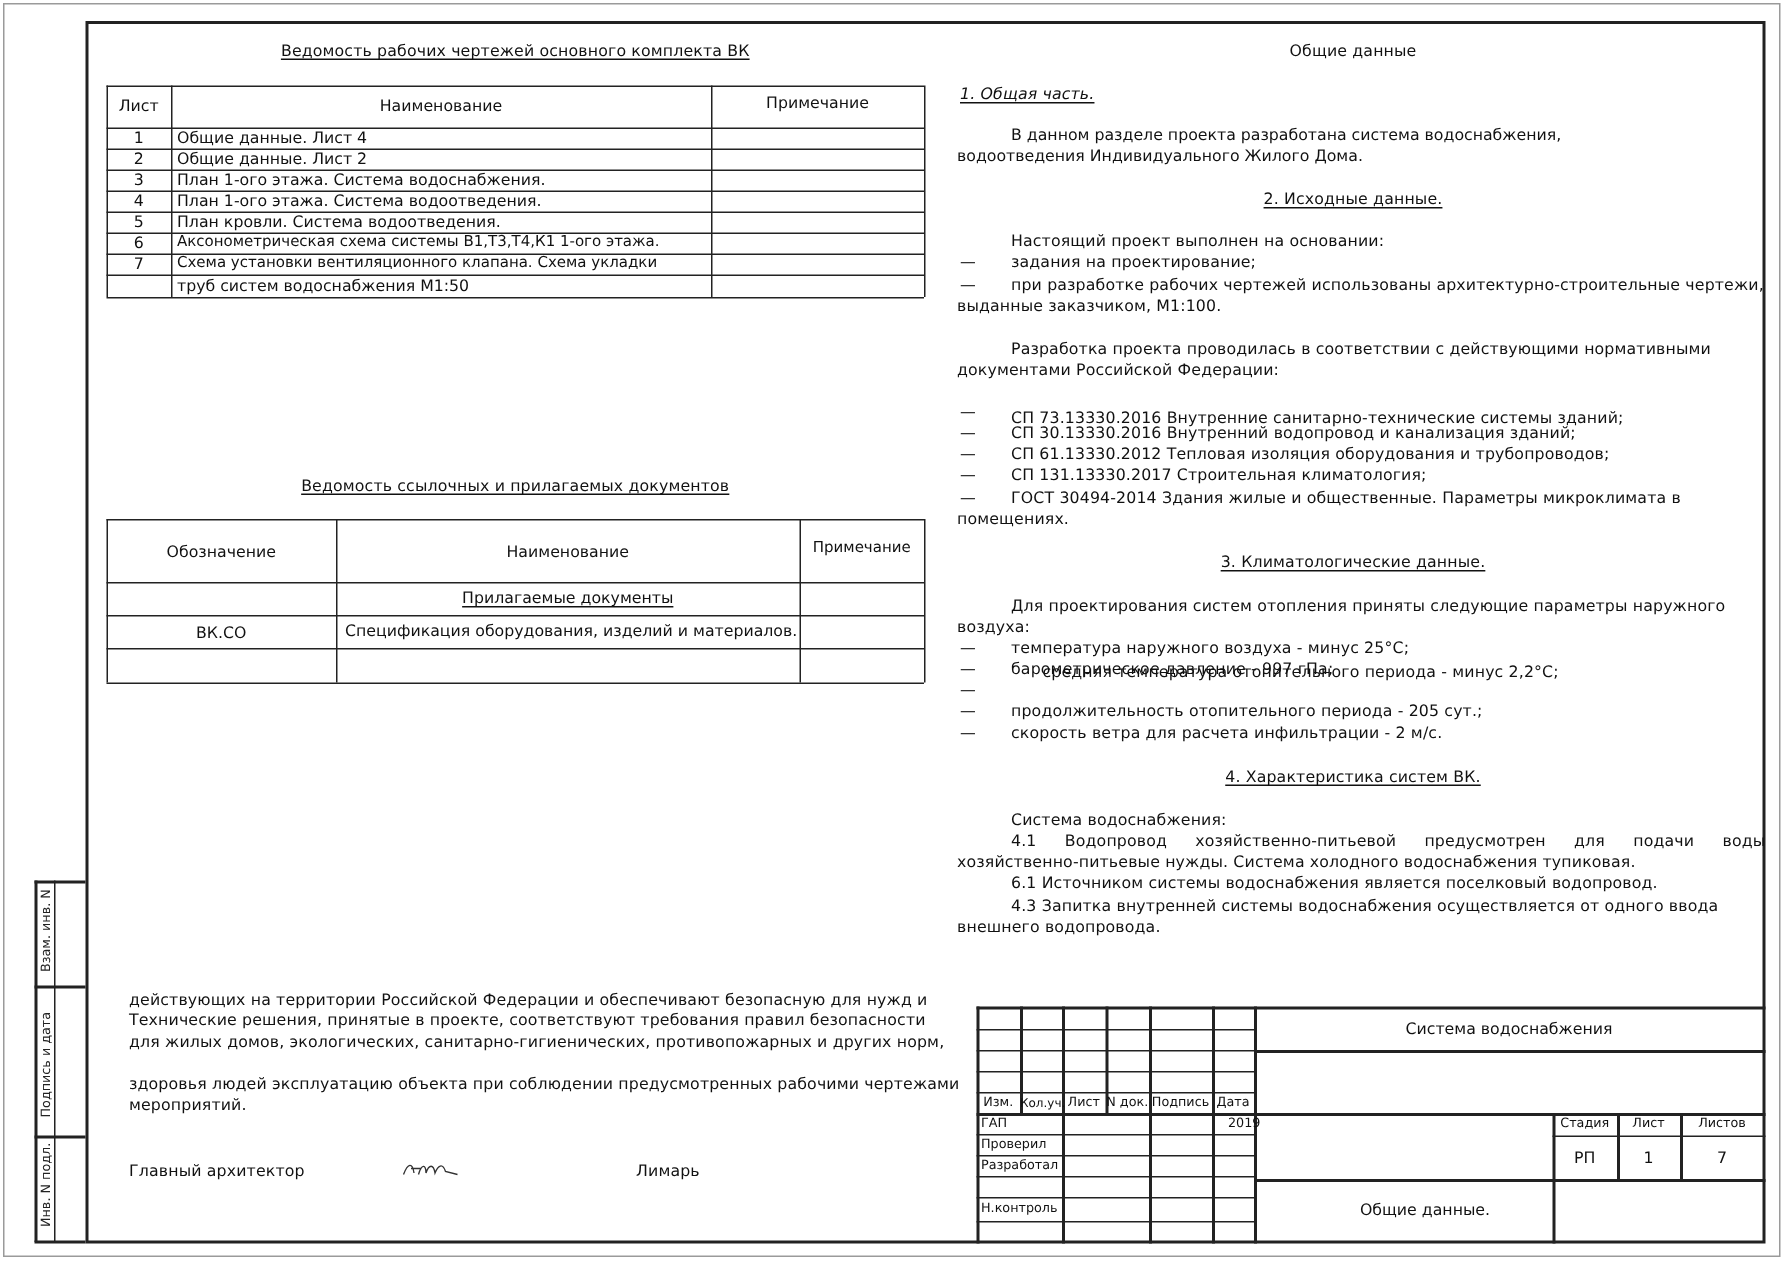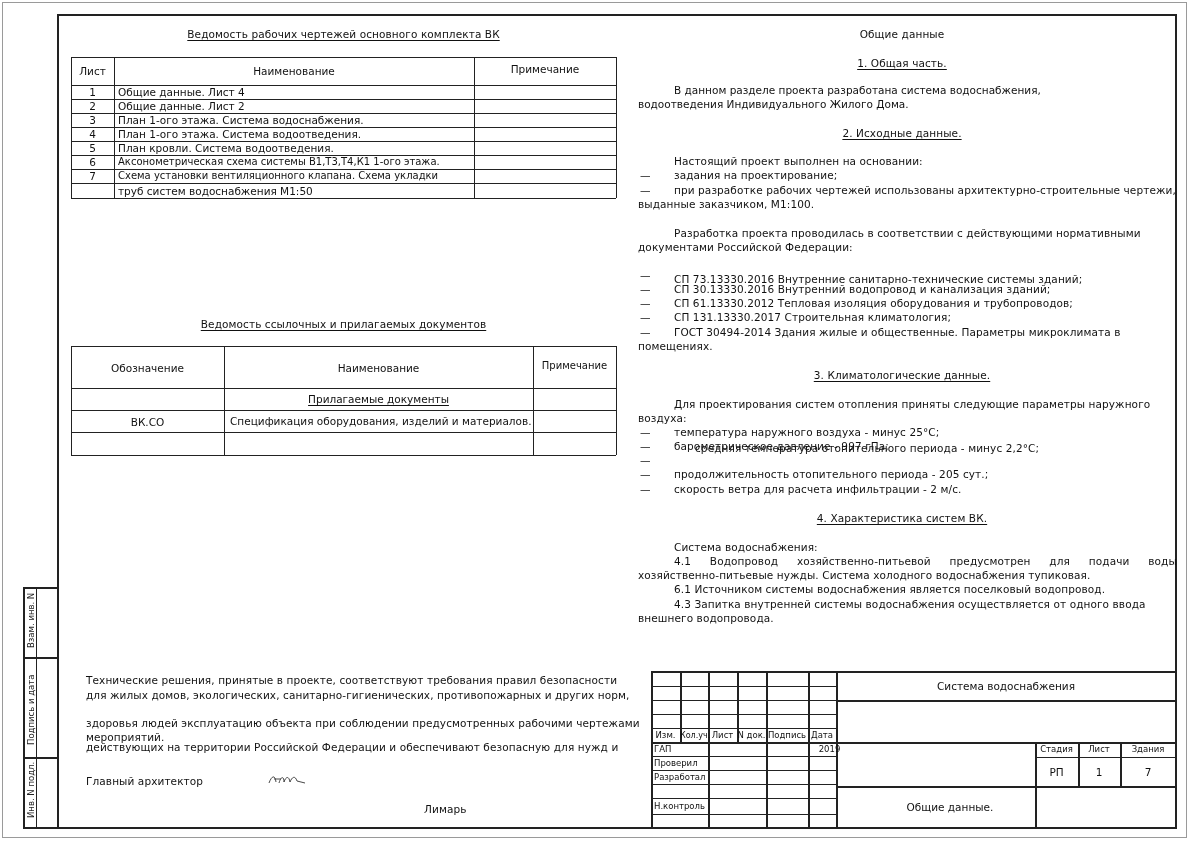--- a/index.html
+++ b/index.html
@@ -102,21 +102,21 @@
   <div class="cell c u" style="left:224px;top:392px;width:309px;">Прилагаемые документы</div>
   <div>
     <div class="cell c" style="left:71px;top:415px;width:153px;">ВК.СО</div>
     <div class="cell" style="left:230px;top:414px;">Спецификация оборудования, изделий и материалов.</div>
   </div>
 </div>
 
 <div>
   <div class="abs t" style="left:640px;top:27px;width:524px;text-align:center;">Общие данные</div>
 
-  <div class="abs t u" style="left:640px;top:56px;width:524px;text-align:center;">1. Общая часть.</div>
+  <div class="abs t u" style="left:640px;top:56px;width:524px;font-style:italic;">1. Общая часть.</div>
   <div class="para" style="left:638px;top:83px;width:487px;text-indent:36px;">В данном разделе проекта разработана система водоснабжения, водоотведения Индивидуального Жилого Дома.</div>
 
   <div class="abs t u" style="left:640px;top:126px;width:524px;text-align:center;">2. Исходные данные.</div>
   <div class="abs t" style="left:674px;top:154px;">Настоящий проект выполнен на основании:</div>
   <div class="abs t" style="left:640px;top:168px;">—</div>
   <div class="abs t" style="left:674px;top:168px;">задания на проектирование;</div>
   <div class="abs t" style="left:640px;top:183px;">—</div>
   <div class="abs t" style="left:674px;top:183px;width:490px;">при разработке рабочих чертежей использованы архитектурно-строительные чертежи,</div>
   <div class="abs t" style="left:638px;top:197px;">выданные заказчиком, М1:100.</div>
 
@@ -154,31 +154,31 @@
   <div class="abs t" style="left:674px;top:554px;white-space:pre;word-spacing:6px;">4.1  Водопровод  хозяйственно-питьевой  предусмотрен  для  подачи  воды  на</div>
   <div class="abs t" style="left:638px;top:568px;">хозяйственно-питьевые нужды. Система холодного водоснабжения тупиковая.</div>
   <div class="abs t" style="left:674px;top:582px;">6.1 Источником системы водоснабжения является поселковый водопровод.</div>
   <div class="abs t" style="left:674px;top:597px;">4.3 Запитка внутренней системы водоснабжения осуществляется от одного ввода</div>
   <div class="abs t" style="left:638px;top:611px;">внешнего водопровода.</div>
 </div>
 
 <div>
   <div class="abs t" style="left:86px;top:673px;">Технические решения, принятые в проекте, соответствуют требования правил безопасности</div>
   <div class="abs t" style="left:86px;top:688px;">для жилых домов, экологических, санитарно-гигиенических, противопожарных и других норм,</div>
-  <div class="abs t" style="left:86px;top:740px;text-align:right;">действующих на территории Российской Федерации и обеспечивают безопасную для нужд и</div>
+  <div class="abs t" style="left:86px;top:660px;text-align:right;">действующих на территории Российской Федерации и обеспечивают безопасную для нужд и</div>
   <div class="abs t" style="left:86px;top:716px;">здоровья людей эксплуатацию объекта при соблюдении предусмотренных рабочими чертежами</div>
   <div class="abs t" style="left:86px;top:730px;">мероприятий.</div>
 </div>
 <div class="abs t" style="left:86px;top:774px;">Главный архитектор</div>
 <div class="abs" style="left:267px;top:771px;">
   <svg width="40" height="14" viewBox="0 0 40 14">
       <path d="M2 11 C5 3,8 3,9 10 M7 7 L14 7 M12 11 C14 4,17 4,17 10 C19 4,22 4,23 10 C25 5,28 3,30 9 L38 11" fill="none" stroke="#333" stroke-width="0.9"></path>
     </svg>
 </div>
-<div class="abs t" style="left:424px;top:774px;margin-top:28px;">Лимарь</div>
+<div class="abs t" style="left:424px;top:774px;">Лимарь</div>
 
 <div>
   <div class="vl" style="left:23px;top:587px;height:241px;border-left-width:2px;"></div>
   <div class="vl" style="left:36px;top:587px;height:241px;"></div>
   <div class="hb" style="left:23px;top:587px;width:34px;"></div>
   <div class="hb" style="left:23px;top:657px;width:34px;"></div>
   <div class="hb" style="left:23px;top:757px;width:34px;"></div>
   <div class="hb" style="left:23px;top:827px;width:34px;"></div>
   <div class="vert" style="left:26px;top:648px;">Взам. инв. N</div>
   <div class="vert" style="left:26px;top:745px;">Подпись и дата</div>
@@ -224,18 +224,18 @@
   <div class="hb" style="left:836px;top:700px;width:341px;"></div>
   <div class="hb" style="left:836px;top:786px;width:341px;"></div>
   <div class="vb" style="left:1035px;top:742px;height:87px;"></div>
   <div class="vb" style="left:1078px;top:742px;height:44px;"></div>
   <div class="vb" style="left:1120px;top:742px;height:44px;"></div>
   <div class="hl" style="left:1035px;top:757px;width:142px;"></div>
 
   <div class="cell c" style="left:836px;top:679px;width:340px;">Система водоснабжения</div>
   <div class="cell c small" style="left:1035px;top:743px;width:43px;">Стадия</div>
   <div class="cell c small" style="left:1078px;top:743px;width:42px;">Лист</div>
-  <div class="cell c small" style="left:1120px;top:743px;width:56px;">Здания</div>
+  <div class="cell c small" style="left:1120px;top:743px;width:56px;">Листов</div>
   <div class="cell c" style="left:1035px;top:765px;width:43px;">РП</div>
   <div class="cell c" style="left:1078px;top:765px;width:42px;">1</div>
   <div class="cell c" style="left:1120px;top:765px;width:56px;">7</div>
   <div class="cell c" style="left:836px;top:800px;width:228px;">Общие данные.</div>
 </div>
 
 </body></html>

